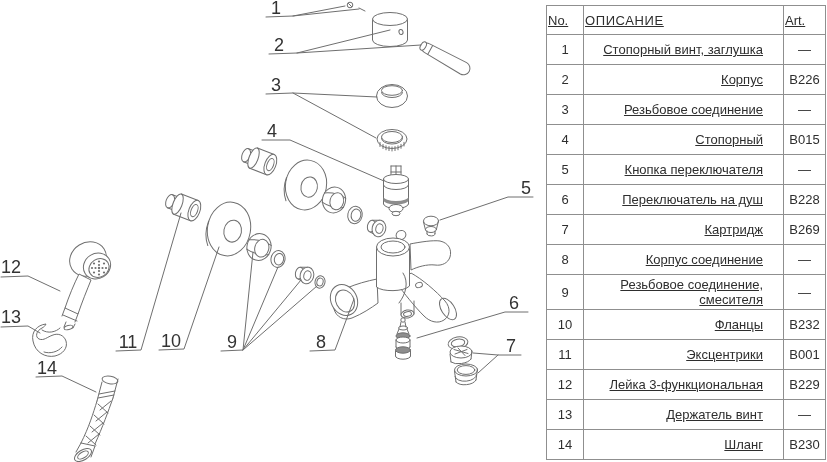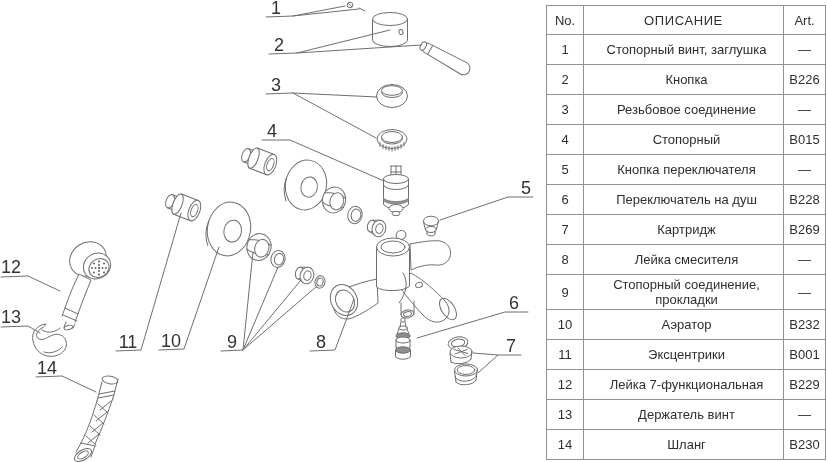--- a/index.html
+++ b/index.html
@@ -10,29 +10,29 @@
   .ln{stroke:#6f6f6f;stroke-width:1;fill:none;stroke-linecap:round;}
   .wf{stroke:#6f6f6f;stroke-width:1;fill:#ffffff;}
   .dk{fill:#8d8d8d;stroke:none;}
   .dot{fill:#6f6f6f;stroke:none;}
   .callout-num{font-family:"Liberation Sans",sans-serif;font-size:18px;fill:#333;}
   
   table.parts{position:absolute;left:546px;top:5px;width:279px;border-collapse:collapse;
               table-layout:fixed;background:#fff;}
   table.parts th,table.parts td{border:1.5px solid #8f8f8f;font-size:13px;color:#2e2e2e;
               line-height:15px;vertical-align:middle;overflow:hidden;}
-  table.parts thead th{height:26px;font-weight:normal;text-align:center;}
+  table.parts thead th{height:26px;font-weight:normal;text-align:left;text-decoration:underline;}
   th.h-no{font-size:11px;}
   th.h-desc{font-size:14px;letter-spacing:0.6px;}
   th.h-art{font-size:13.5px;}
   col.c-no{width:37px;}
   col.c-desc{width:200px;}
   col.c-art{width:42px;}
   td.col-no{text-align:center;height:27px;}
-  td.col-description{padding:2px 4px 2px 10px;text-align:center;}
+  td.col-description{padding:2px 20px 2px 10px;text-align:right;text-decoration:underline;}
   td.col-art{text-align:center;}
 </style>
 </head>
 <body>
 
 <div class="stage">
 
   <svg class="diagram" width="545" height="462" viewBox="0 0 545 462" xmlns="http://www.w3.org/2000/svg">
 
     <g>
@@ -312,21 +312,21 @@
       </tr>
     </thead>
     <tbody>
         <tr>
           <td class="col-no">1</td>
           <td class="col-description">Стопорный винт, заглушка</td>
           <td class="col-art">—</td>
         </tr>
         <tr>
           <td class="col-no">2</td>
-          <td class="col-description">Кнопка</td>
+          <td class="col-description">Корпус</td>
           <td class="col-art">B226</td>
         </tr>
         <tr>
           <td class="col-no">3</td>
           <td class="col-description">Резьбовое соединение</td>
           <td class="col-art">—</td>
         </tr>
         <tr>
           <td class="col-no">4</td>
           <td class="col-description">Стопорный</td>
@@ -342,41 +342,41 @@
           <td class="col-description">Переключатель на душ</td>
           <td class="col-art">B228</td>
         </tr>
         <tr>
           <td class="col-no">7</td>
           <td class="col-description">Картридж</td>
           <td class="col-art">B269</td>
         </tr>
         <tr>
           <td class="col-no">8</td>
-          <td class="col-description">Лейка смесителя</td>
+          <td class="col-description">Корпус соединение</td>
           <td class="col-art">—</td>
         </tr>
         <tr>
           <td class="col-no">9</td>
-          <td class="col-description">Стопорный соединение, прокладки</td>
+          <td class="col-description">Резьбовое соединение, смесителя</td>
           <td class="col-art">—</td>
         </tr>
         <tr>
           <td class="col-no">10</td>
-          <td class="col-description">Аэратор</td>
+          <td class="col-description">Фланцы</td>
           <td class="col-art">B232</td>
         </tr>
         <tr>
           <td class="col-no">11</td>
           <td class="col-description">Эксцентрики</td>
           <td class="col-art">B001</td>
         </tr>
         <tr>
           <td class="col-no">12</td>
-          <td class="col-description">Лейка 7-функциональная</td>
+          <td class="col-description">Лейка 3-функциональная</td>
           <td class="col-art">B229</td>
         </tr>
         <tr>
           <td class="col-no">13</td>
           <td class="col-description">Держатель винт</td>
           <td class="col-art">—</td>
         </tr>
         <tr>
           <td class="col-no">14</td>
           <td class="col-description">Шланг</td>

